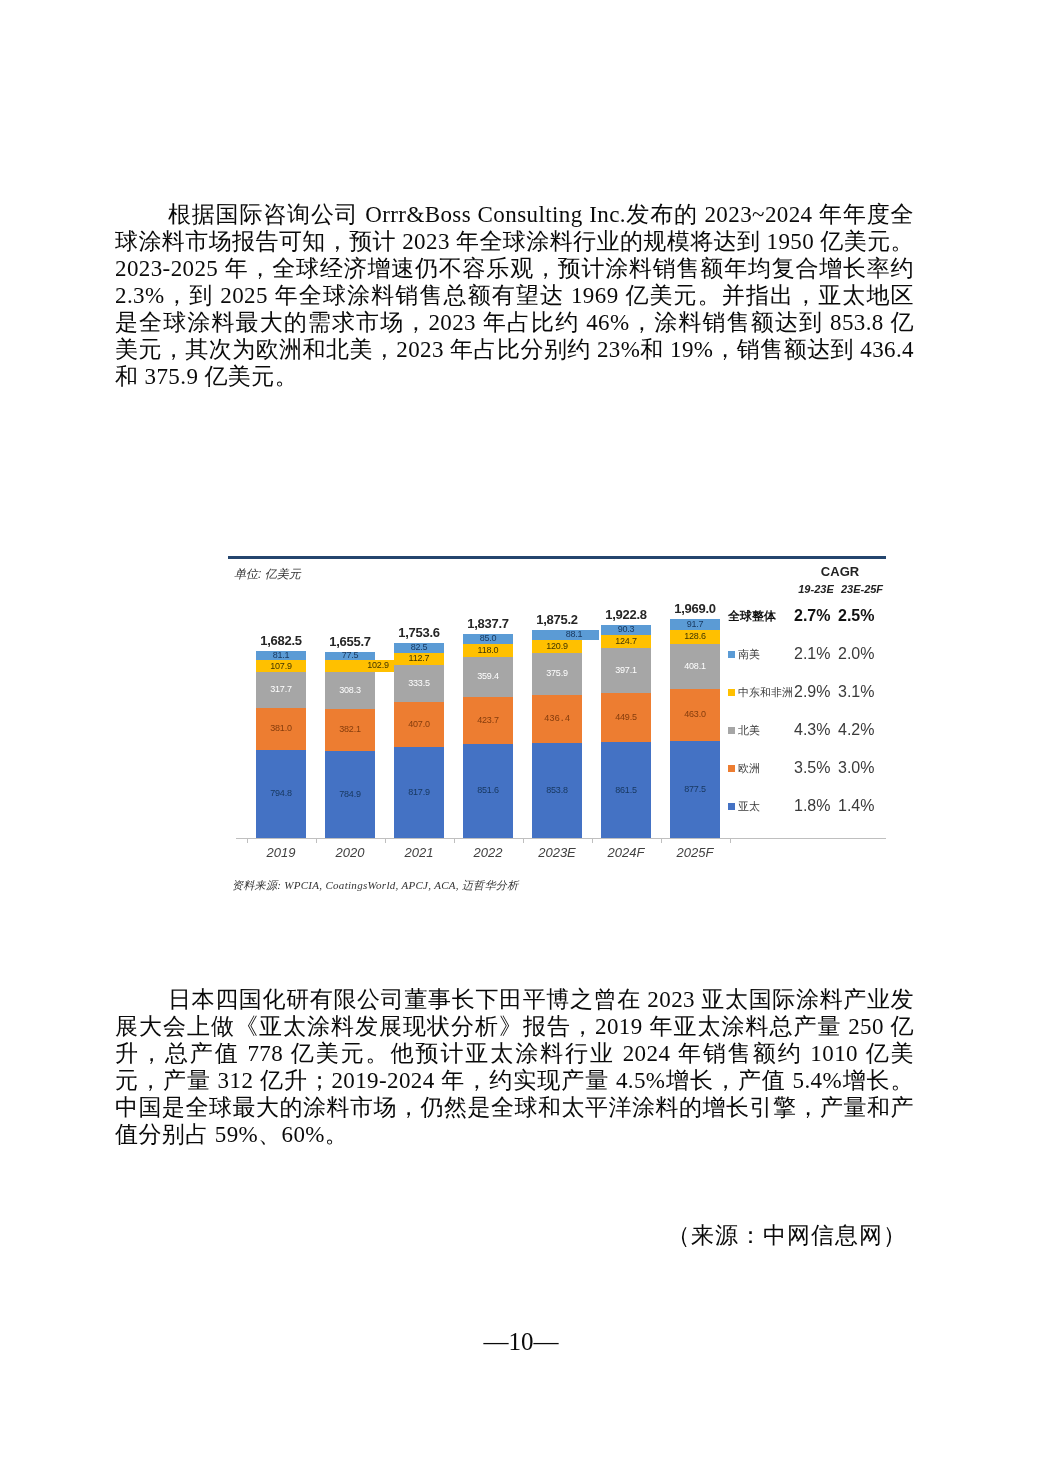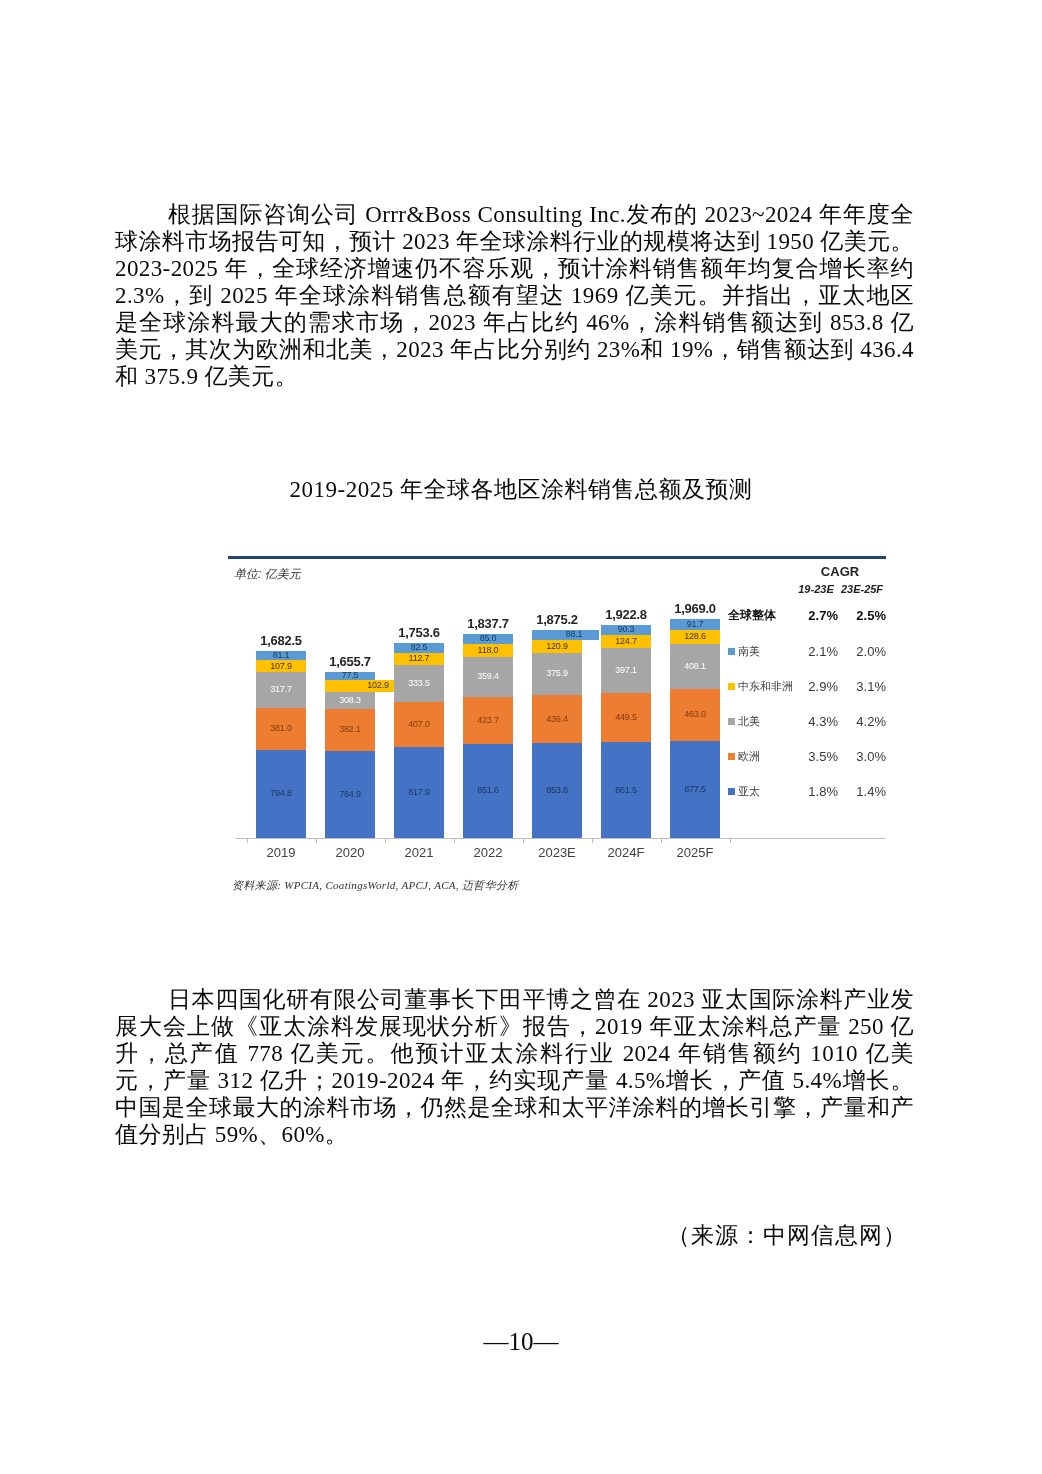--- a/index.html
+++ b/index.html
@@ -21,46 +21,45 @@
   .unit-label{position:absolute;left:6px;top:10px;font-size:12px;font-style:italic;color:#333;}
   .plot{position:absolute;left:28px;top:46px;width:464px;height:236px;
         display:flex;justify-content:space-between;align-items:flex-end;}
   .bar-col{width:50px;display:flex;flex-direction:column;align-items:center;justify-content:flex-end;}
   .bar-total{font-size:13px;font-weight:600;color:#262626;letter-spacing:-0.3px;margin-bottom:3px;white-space:nowrap;}
   .bar-stack{width:50px;display:flex;flex-direction:column-reverse;}
   .seg{width:50px;display:flex;align-items:center;justify-content:center;overflow:hidden;}
   .seg span{font-size:9px;line-height:1;letter-spacing:-0.2px;}
   .axis{position:absolute;left:8px;top:282px;width:650px;height:1px;background:#bfbfbf;}
   .tick{position:absolute;top:282px;width:1px;height:5px;background:#bfbfbf;}
-  .x-labels{position:absolute;left:28px;top:289px;width:464px;display:flex;justify-content:space-between;}
+  .x-labels{position:absolute;left:28px;top:289px;width:464px;display:flex;justify-content:space-between;font-style:italic;}
   .x-lab{width:66px;margin:0 -8px;text-align:center;font-size:13px;color:#404040;}
   .chart-source{position:absolute;left:4px;top:322px;font-size:11px;color:#333;font-style:italic;
         font-family:"Liberation Serif","DejaVu Serif",serif;letter-spacing:0.3px;}
 
   
   .legend{position:absolute;left:500px;top:8px;width:158px;}
   .lg-row{display:grid;grid-template-columns:66px 44px 48px;align-items:center;}
   .cagr-head{text-align:center;font-size:13px;font-weight:700;color:#222;}
   .cagr-cols{margin-top:4px;font-size:11px;font-weight:700;font-style:italic;color:#222;}
   .cagr-cols .c{text-align:center;white-space:nowrap;}
   .lg-global{margin-top:12px;font-weight:700;font-size:12px;color:#111;}
   .lg-item{margin-top:20px;font-size:11px;color:#3a3a3a;}
   .lg-label{display:flex;align-items:center;gap:3px;white-space:nowrap;}
   .swatch{width:7px;height:7px;flex:0 0 7px;display:inline-block;}
-  .lg-val{text-align:right;font-size:13px;color:#3a3a3a;}
+  .lg-val{text-align:left;font-size:16px;color:#3a3a3a;}
   .lg-global .lg-val{font-weight:700;color:#111;}
 </style>
 </head>
 <body>
 
 <div id="page">
 
   <p class="para para1">根据国际咨询公司 Orrr&amp;Boss Consulting Inc.发布的 2023~2024 年年度全球涂料市场报告可知，预计 2023 年全球涂料行业的规模将达到 1950 亿美元。2023-2025 年，全球经济增速仍不容乐观，预计涂料销售额年均复合增长率约 2.3%，到 2025 年全球涂料销售总额有望达 1969 亿美元。并指出，亚太地区是全球涂料最大的需求市场，2023 年占比约 46%，涂料销售额达到 853.8 亿美元，其次为欧洲和北美，2023 年占比分别约 23%和 19%，销售额达到 436.4 和 375.9 亿美元。</p>
 
-  <div class="chart-title">2019-2025 年全球各地区涂料销售总额及预测</div>
 
   <div id="chart">
     <div class="topline"></div>
     <div class="unit-label">单位: 亿美元</div>
 
     <div class="plot" id="plot">
         <div class="bar-col">
           <div class="bar-total">1,682.5</div>
           <div class="bar-stack">
             <div class="seg" style="height: 88.2px; background: rgb(68, 114, 196);">
@@ -82,21 +81,21 @@
         </div>
         <div class="bar-col">
           <div class="bar-total">1,655.7</div>
           <div class="bar-stack">
             <div class="seg" style="height: 87.1px; background: rgb(68, 114, 196);">
               <span style="color: rgb(23, 55, 94);">784.9</span>
             </div>
             <div class="seg" style="height: 42.4px; background: rgb(237, 125, 49);">
               <span style="color: rgb(132, 60, 12);">382.1</span>
             </div>
-            <div class="seg" style="height: 17px; background: rgb(166, 166, 166);">
+            <div class="seg" style="height: 37px; background: rgb(166, 166, 166);">
               <span style="color: rgb(255, 255, 255);">308.3</span>
             </div>
             <div class="seg" style="height: 11.4px; background: rgb(255, 192, 0); padding-left: 28px;">
               <span style="color: rgb(64, 53, 0);">102.9</span>
             </div>
             <div class="seg" style="height: 8.6px; background: rgb(91, 155, 213);">
               <span style="color: rgb(23, 55, 94);">77.5</span>
             </div>
           </div>
         </div>
@@ -140,21 +139,21 @@
             </div>
           </div>
         </div>
         <div class="bar-col">
           <div class="bar-total">1,875.2</div>
           <div class="bar-stack">
             <div class="seg" style="height: 94.8px; background: rgb(68, 114, 196);">
               <span style="color: rgb(23, 55, 94);">853.8</span>
             </div>
             <div class="seg" style="height: 48.4px; background: rgb(237, 125, 49);">
-              <span style="color: rgb(132, 60, 12);">436.4</span>
+              <span style="color: rgb(132, 60, 12); font-family: Liberation Mono, monospace;">436.4</span>
             </div>
             <div class="seg" style="height: 41.7px; background: rgb(166, 166, 166);">
               <span style="color: rgb(255, 255, 255);">375.9</span>
             </div>
             <div class="seg" style="height: 13.4px; background: rgb(255, 192, 0);">
               <span style="color: rgb(64, 53, 0);">120.9</span>
             </div>
             <div class="seg" style="height: 9.8px; background: rgb(91, 155, 213); padding-left: 17px;">
               <span style="color: rgb(23, 55, 94);">88.1</span>
             </div>

